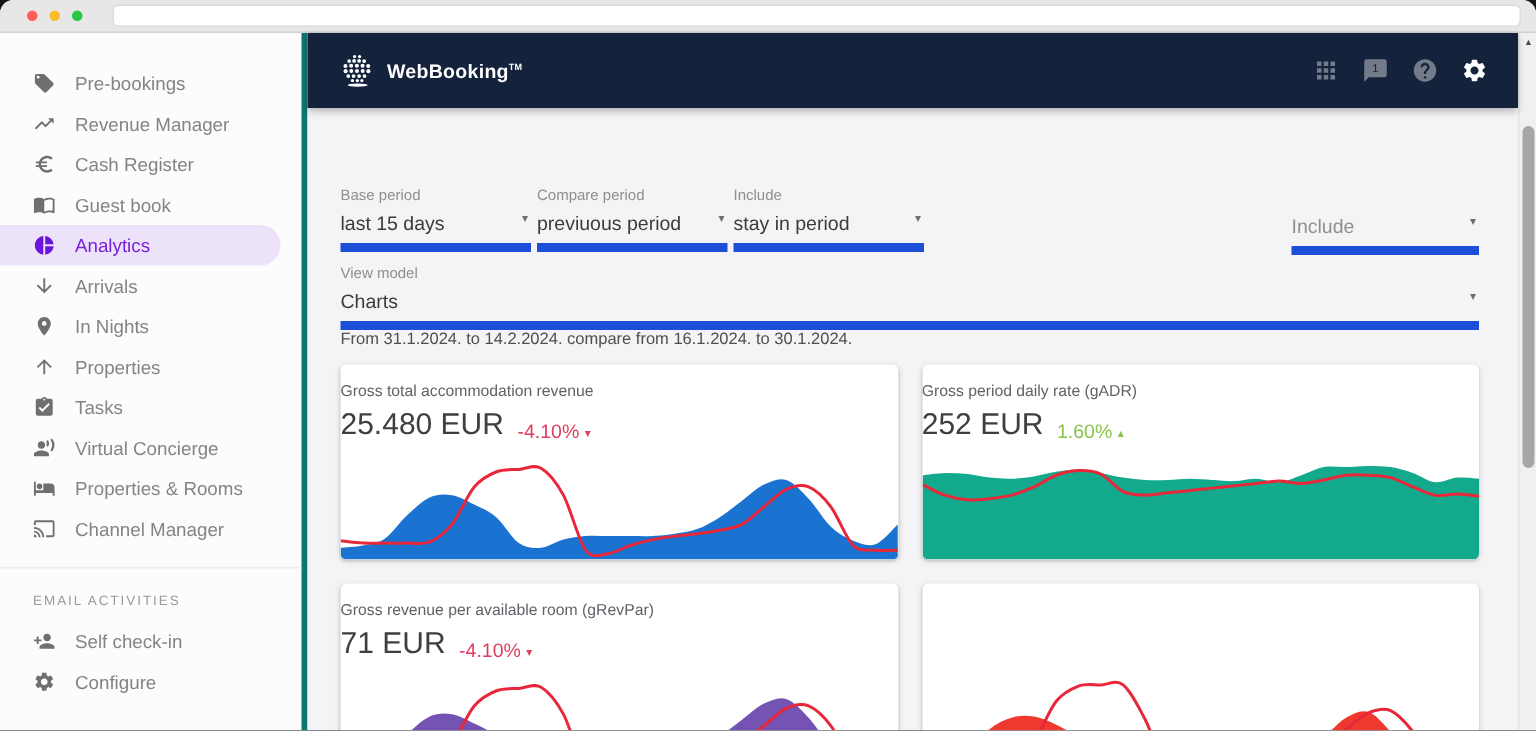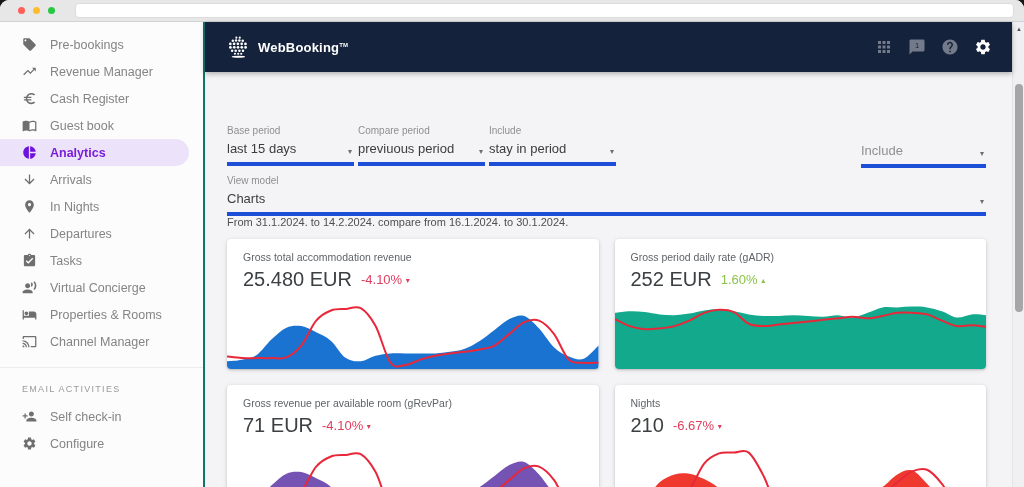--- a/index.html
+++ b/index.html
@@ -8,24 +8,24 @@
 
   
   .chrome { height:22px; background:#e7e7e8; border-bottom:1px solid #d2d2d2; display:flex; align-items:center; padding:0 10px 0 18px; flex:0 0 auto; }
   .dot { width:7px; height:7px; border-radius:50%; margin-right:8px; }
   .dot.r { background:#ff5f57; } .dot.y { background:#febc2e; } .dot.g { background:#28c840; }
   .urlbar { flex:1; height:15px; margin-left:12px; background:#ffffff; border:1px solid #dcdcdc; border-radius:4px; }
 
   .app { flex:1; display:flex; min-height:0; }
 
   
-  .sidebar { width:205px; background:#fcfcfd; border-right:2px solid #0f766e; padding-top:9px; flex:0 0 auto; }
+  .sidebar { width:205px; background:#fcfcfd; border-right:4px solid #0f766e; padding-top:20px; flex:0 0 auto; }
   .side-item { height:27px; display:flex; align-items:center; gap:13px; padding-left:22px; font-size:12.5px; color:#848484; cursor:pointer; white-space:nowrap; }
   .side-item svg { width:15px; height:15px; fill:#6f6f6f; flex:0 0 auto; }
-  .side-item.active { background:#ece3fb; border-radius:0 16px 16px 0; margin-right:14px; color:#7a1fd9;font-weight:bold; }
+  .side-item.active { background:#ece3fb; border-radius:0 16px 16px 0; margin-right:14px; color:#7a1fd9; }
   .side-item.active svg { fill:#6d14dc; }
   .side-divider { height:1px; background:#ececec; margin-top:12px; }
   .side-section { padding-left:22px; font-size:9px; letter-spacing:1.3px; color:#9a9a9a; margin:16px 0 9px; }
 
   
   .main { flex:1; display:flex; flex-direction:column; min-width:0; background:#f4f4f6; }
   .navbar { height:50px; background:#15223b; display:flex; align-items:center; padding:0 20px; box-shadow:0 2px 5px rgba(0,0,0,.28); flex:0 0 auto; z-index:2; }
   .brand { display:flex; align-items:center; gap:7px; color:#fff; }
   .brand-name { font-size:13px; font-weight:bold; letter-spacing:.2px; }
   .brand-name sup { font-size:6px; }
@@ -33,34 +33,34 @@
   .nav-icon { width:18px; height:18px; cursor:pointer; }
   .nav-icon svg { width:18px; height:18px; fill:#ffffff; opacity:.4; }
   .nav-icon.active svg { opacity:1; }
 
   .content { flex:1; padding:10px 26px 0 22px; overflow:hidden; }
 
   
   .filters-row1 { display:flex;margin-top:43px; }
   .mat-select { width:127px; margin-right:4px; cursor:pointer; }
   .mat-select .flabel { display:block; font-size:10px; color:#8f8f8f; }
-  .value-row { display:flex; align-items:flex-end; justify-content:space-between; border-bottom:4px solid #1d4ed8; padding:4px 2px 6px 0; font-size:13px; color:#3c3c3c; margin-top:1px; }
+  .value-row { display:flex; align-items:flex-start; justify-content:space-between; border-bottom:6px solid #1d4ed8; padding:4px 2px 6px 0; font-size:13px; color:#3c3c3c; margin-top:1px; }
   .value-row .arrow { font-size:8px; color:#6e6e6e; }
   .mat-select.no-label { margin-left:auto; margin-right:0; width:125px; padding-top:13px; }
   .mat-select.no-label .value-row { color:#8f8f8f; }
   .mat-select.full { width:100%; margin-right:0; margin-top:7px; }
 
   .date-line { margin-top:0; font-size:11px; color:#4f4f4f; }
 
   
   .cards { margin-top:11px; display:grid; grid-template-columns:1fr 1fr; gap:16px; }
   .card { background:#fff; border-radius:4px; box-shadow:0 1px 2px rgba(50,50,50,.22), 0 1px 5px rgba(50,50,50,.12); height:130px; display:flex; flex-direction:column; overflow:hidden; }
-  .card-head { padding:12px 16px 0; }
+  .card-head { padding:12px 0 0; }
   .card-title { font-size:10.5px; color:#5f6368; }
-  .card-value-row { display:flex; align-items:center; gap:9px; margin-top:5px; }
+  .card-value-row { display:flex; align-items:flex-end; gap:9px; margin-top:5px; }
   .card-value { font-size:20px; color:#3c4043; }
   .card-change { font-size:13px; }
   .card-change .caret { font-size:8px; vertical-align:1px; }
   svg.chart { display:block; width:100%; height:78px; margin-top:auto; }
 
   
   .scrollcol { width:12px; background:#f0f0f2; border-left:1px solid #e4e4e6; position:relative; flex:0 0 auto; }
   .scroll-up { position:absolute; top:4px; left:0; width:12px; text-align:center; font-size:6px; color:#4a4a4a; }
   .scroll-thumb { position:absolute; top:62px; left:2px; width:8px; height:228px; background:#a6a6a9; border-radius:4px; cursor:grab; }
 </style>
@@ -118,21 +118,21 @@
       <div class="side-item">
         <svg viewBox="0 0 24 24">
             <path d="M12 2C8.13 2 5 5.13 5 9c0 5.25 7 13 7 13s7-7.75 7-13c0-3.87-3.13-7-7-7zm0 9.5c-1.38 0-2.5-1.12-2.5-2.5s1.12-2.5 2.5-2.5 2.5 1.12 2.5 2.5-1.12 2.5-2.5 2.5z"></path>
           </svg>
         <span>In Nights</span>
       </div>
       <div class="side-item">
         <svg viewBox="0 0 24 24">
             <path d="M4 12l1.41 1.41L11 7.83V20h2V7.83l5.58 5.59L20 12l-8-8-8 8z"></path>
           </svg>
-        <span>Departures</span>
+        <span>Properties</span>
       </div>
       <div class="side-item">
         <svg viewBox="0 0 24 24">
             <path d="M19 3h-4.18C14.4 1.84 13.3 1 12 1c-1.3 0-2.4.84-2.82 2H5c-1.1 0-2 .9-2 2v14c0 1.1.9 2 2 2h14c1.1 0 2-.9 2-2V5c0-1.1-.9-2-2-2zm-7 0c.55 0 1 .45 1 1s-.45 1-1 1-1-.45-1-1 .45-1 1-1zm-2 14l-4-4 1.41-1.41L10 14.17l6.59-6.59L18 9l-8 8z"></path>
           </svg>
         <span>Tasks</span>
       </div>
       <div class="side-item">
         <svg viewBox="0 0 24 24">
             <path d="M9 13c2.21 0 4-1.79 4-4s-1.79-4-4-4-4 1.79-4 4 1.79 4 4 4zm0 2c-2.67 0-8 1.34-8 4v2h16v-2c0-2.66-5.33-4-8-4zm6.76-11.24l-1.68 1.69c.84 1.18.84 2.71 0 3.89l1.68 1.69c2.02-2.02 2.02-5.07 0-7.27zM20.07 2l-1.63 1.63c2.77 3.02 2.77 7.56 0 10.74L20.07 16c3.9-3.89 3.91-9.95 0-14z"></path>
@@ -304,27 +304,20 @@
                 <span class="card-change" style="color: rgb(223, 61, 94);"><span>-4.10%</span> <span class="caret">▾</span></span>
               </div>
             </div>
             <svg class="chart" viewBox="0 0 100 30" preserveAspectRatio="none">
                 <path d="M0.00,27.00C0.67,26.90 2.67,26.80 4.00,26.40C5.33,26.00 6.67,25.90 8.00,24.60C9.33,23.30 10.67,20.35 12.00,18.60C13.33,16.85 14.67,14.95 16.00,14.10C17.33,13.25 18.67,13.20 20.00,13.50C21.33,13.80 22.67,14.95 24.00,15.90C25.33,16.85 26.67,17.55 28.00,19.20C29.33,20.85 30.67,24.50 32.00,25.80C33.33,27.10 34.67,27.15 36.00,27.00C37.33,26.85 38.67,25.40 40.00,24.90C41.33,24.40 42.67,24.15 44.00,24.00C45.33,23.85 46.67,24.00 48.00,24.00C49.33,24.00 50.67,24.00 52.00,24.00C53.33,24.00 54.67,24.10 56.00,24.00C57.33,23.90 58.67,23.70 60.00,23.40C61.33,23.10 62.67,22.90 64.00,22.20C65.33,21.50 66.67,20.40 68.00,19.20C69.33,18.00 70.67,16.40 72.00,15.00C73.33,13.60 74.67,11.70 76.00,10.80C77.33,9.90 78.67,9.00 80.00,9.60C81.33,10.20 82.67,12.40 84.00,14.40C85.33,16.40 86.67,19.80 88.00,21.60C89.33,23.40 90.67,24.45 92.00,25.20C93.33,25.95 94.67,26.80 96.00,26.10C97.33,25.40 99.33,21.85 100.00,21.00 L100,30 L0,30 Z" fill="#7553b3"></path>
                 <path d="M0.00,25.20C0.67,25.30 2.67,25.70 4.00,25.80C5.33,25.90 6.67,25.80 8.00,25.80C9.33,25.80 10.67,25.85 12.00,25.80C13.33,25.75 14.67,26.30 16.00,25.50C17.33,24.70 18.67,23.35 20.00,21.00C21.33,18.65 22.67,13.65 24.00,11.40C25.33,9.15 26.67,8.25 28.00,7.50C29.33,6.75 30.67,7.05 32.00,6.90C33.33,6.75 34.67,5.50 36.00,6.60C37.33,7.70 38.67,10.00 40.00,13.50C41.33,17.00 42.67,25.10 44.00,27.60C45.33,30.10 46.67,28.70 48.00,28.50C49.33,28.30 50.67,27.00 52.00,26.40C53.33,25.80 54.67,25.30 56.00,24.90C57.33,24.50 58.67,24.25 60.00,24.00C61.33,23.75 62.67,23.65 64.00,23.40C65.33,23.15 66.67,22.90 68.00,22.50C69.33,22.10 70.67,22.00 72.00,21.00C73.33,20.00 74.67,18.00 76.00,16.50C77.33,15.00 78.67,12.85 80.00,12.00C81.33,11.15 82.67,10.65 84.00,11.40C85.33,12.15 86.67,14.00 88.00,16.50C89.33,19.00 90.67,24.55 92.00,26.40C93.33,28.25 94.67,27.40 96.00,27.60C97.33,27.80 99.33,27.60 100.00,27.60" fill="none" stroke="#e8283a" stroke-width="2" vector-effect="non-scaling-stroke"></path>
               </svg>
           </div>
 
           <div class="card">
-            <div class="card-head">
-              <div class="card-title">Nights</div>
-              <div class="card-value-row">
-                <span class="card-value">210</span>
-                <span class="card-change" style="color: rgb(223, 61, 94);"><span>-6.67%</span> <span class="caret">▾</span></span>
-              </div>
-            </div>
             <svg class="chart" viewBox="0 0 100 30" preserveAspectRatio="none">
                 <path d="M0.00,27.00C0.67,26.90 2.67,26.90 4.00,26.40C5.33,25.90 6.67,25.50 8.00,24.00C9.33,22.50 10.67,19.00 12.00,17.40C13.33,15.80 14.67,14.95 16.00,14.40C17.33,13.85 18.67,13.80 20.00,14.10C21.33,14.40 22.67,15.25 24.00,16.20C25.33,17.15 26.67,18.10 28.00,19.80C29.33,21.50 30.67,25.10 32.00,26.40C33.33,27.70 34.67,27.80 36.00,27.60C37.33,27.40 38.67,25.75 40.00,25.20C41.33,24.65 42.67,24.45 44.00,24.30C45.33,24.15 46.67,24.20 48.00,24.30C49.33,24.40 50.67,24.75 52.00,24.90C53.33,25.05 54.67,25.25 56.00,25.20C57.33,25.15 58.67,24.90 60.00,24.60C61.33,24.30 62.67,23.90 64.00,23.40C65.33,22.90 66.67,22.30 68.00,21.60C69.33,20.90 70.67,20.40 72.00,19.20C73.33,18.00 74.67,15.45 76.00,14.40C77.33,13.35 78.67,12.30 80.00,12.90C81.33,13.50 82.67,16.05 84.00,18.00C85.33,19.95 86.67,23.30 88.00,24.60C89.33,25.90 90.67,25.55 92.00,25.80C93.33,26.05 94.67,27.15 96.00,26.10C97.33,25.05 99.33,20.60 100.00,19.50 L100,30 L0,30 Z" fill="#ef392f"></path>
                 <path d="M0.00,25.20C0.67,25.30 2.67,25.70 4.00,25.80C5.33,25.90 6.67,25.80 8.00,25.80C9.33,25.80 10.67,25.90 12.00,25.80C13.33,25.70 14.67,26.10 16.00,25.20C17.33,24.30 18.67,22.90 20.00,20.40C21.33,17.90 22.67,12.55 24.00,10.20C25.33,7.85 26.67,7.00 28.00,6.30C29.33,5.60 30.67,6.05 32.00,6.00C33.33,5.95 34.67,4.50 36.00,6.00C37.33,7.50 38.67,11.30 40.00,15.00C41.33,18.70 42.67,25.90 44.00,28.20C45.33,30.50 46.67,29.10 48.00,28.80C49.33,28.50 50.67,27.10 52.00,26.40C53.33,25.70 54.67,24.95 56.00,24.60C57.33,24.25 58.67,24.30 60.00,24.30C61.33,24.30 62.67,24.65 64.00,24.60C65.33,24.55 66.67,24.40 68.00,24.00C69.33,23.60 70.67,23.30 72.00,22.20C73.33,21.10 74.67,18.90 76.00,17.40C77.33,15.90 78.67,14.00 80.00,13.20C81.33,12.40 82.67,11.80 84.00,12.60C85.33,13.40 86.67,15.60 88.00,18.00C89.33,20.40 90.67,25.35 92.00,27.00C93.33,28.65 94.67,27.75 96.00,27.90C97.33,28.05 99.33,27.90 100.00,27.90" fill="none" stroke="#e8283a" stroke-width="2" vector-effect="non-scaling-stroke"></path>
               </svg>
           </div>
 
         </div>
       </div>
     </div>
 

